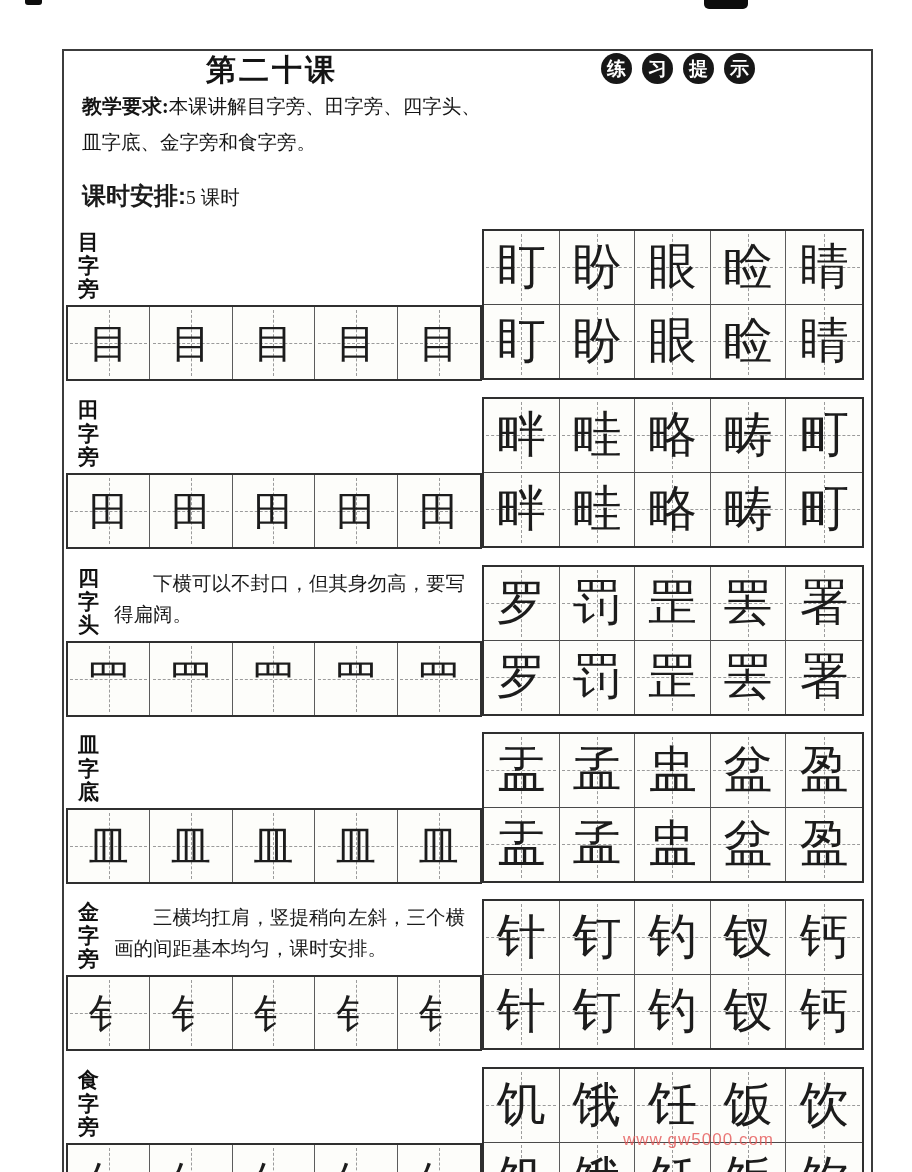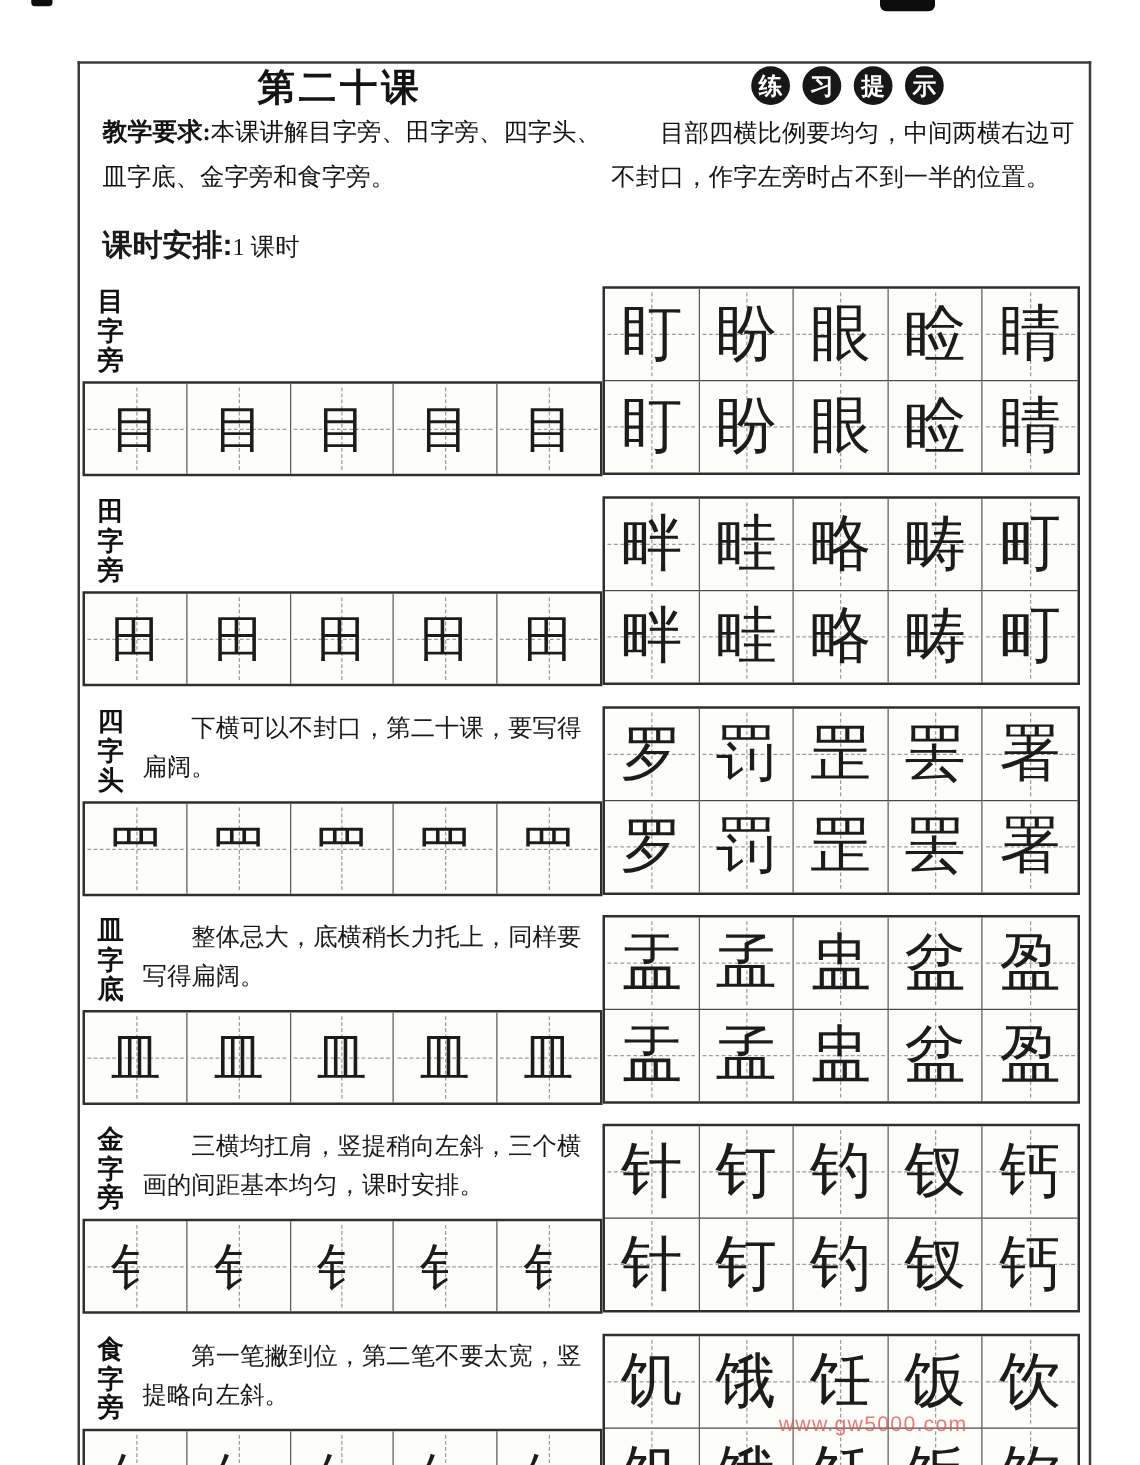--- a/index.html
+++ b/index.html
@@ -62,23 +62,22 @@
 
   <div class="badges" id="badges">
       <span class="badge">练</span>
       <span class="badge">习</span>
       <span class="badge">提</span>
       <span class="badge">示</span>
     </div>
 
   <p class="teach"><b>教学要求:</b><span>本课讲解目字旁、田字旁、四字头、皿字底、金字旁和食字旁。</span></p>
 
-  <p class="hint">目部四横比例要均匀，中间两横右边可不封口，作字左旁时占不到一半的位置。</p>
-
-  <p class="schedule"><b>课时安排:</b><span>1 课时</span></p>
+
+  <p class="schedule"><b>课时安排:</b><span>5 课时</span></p>
 
   <div id="sections">
       <div class="section" style="top: 228px;">
         <div class="vlabel">
           <span>目</span>
           <span>字</span>
           <span>旁</span>
         </div>
         <div class="strip">
           <div class="cell">
@@ -245,21 +244,21 @@
             <span class="glyph">町</span>
           </div>
         </div>
       </div>
       <div class="section" style="top: 564px;">
         <div class="vlabel">
           <span>四</span>
           <span>字</span>
           <span>头</span>
         </div>
-        <p class="desc">下横可以不封口，第二十课，要写得扁阔。</p>
+        <p class="desc">下横可以不封口，但其身勿高，要写得扁阔。</p>
         <div class="strip">
           <div class="cell">
             <i class="gh"></i>
             <i class="gv"></i>
             <span class="glyph">罒</span>
           </div>
           <div class="cell">
             <i class="gh"></i>
             <i class="gv"></i>
             <span class="glyph">罒</span>
@@ -332,21 +331,20 @@
             <span class="glyph">署</span>
           </div>
         </div>
       </div>
       <div class="section" style="top: 731px;">
         <div class="vlabel">
           <span>皿</span>
           <span>字</span>
           <span>底</span>
         </div>
-        <p class="desc">整体忌大，底横稍长力托上，同样要写得扁阔。</p>
         <div class="strip">
           <div class="cell">
             <i class="gh"></i>
             <i class="gv"></i>
             <span class="glyph">皿</span>
           </div>
           <div class="cell">
             <i class="gh"></i>
             <i class="gv"></i>
             <span class="glyph">皿</span>
@@ -506,21 +504,20 @@
             <span class="glyph">钙</span>
           </div>
         </div>
       </div>
       <div class="section" style="top: 1066px;">
         <div class="vlabel">
           <span>食</span>
           <span>字</span>
           <span>旁</span>
         </div>
-        <p class="desc">第一笔撇到位，第二笔不要太宽，竖提略向左斜。</p>
         <div class="strip">
           <div class="cell">
             <i class="gv"></i>
             <span class="glyph">饣</span>
           </div>
           <div class="cell">
             <i class="gv"></i>
             <span class="glyph">饣</span>
           </div>
           <div class="cell">

